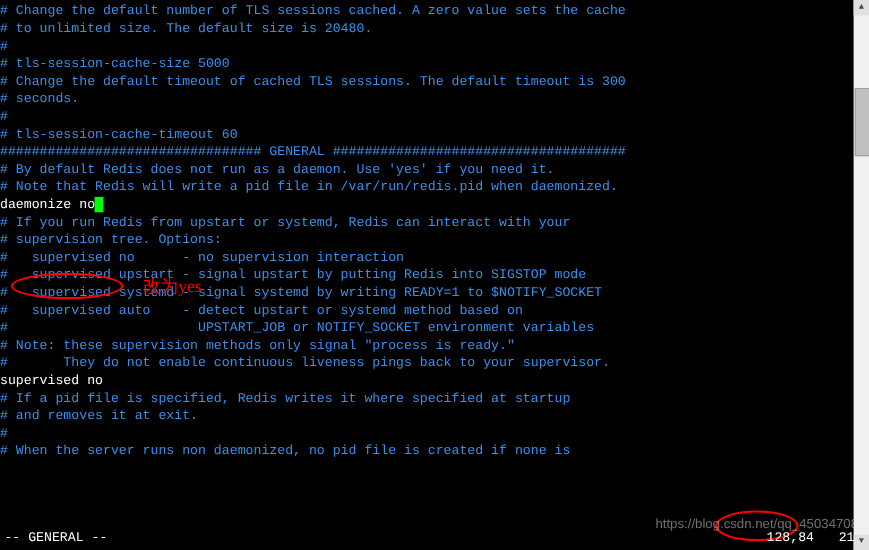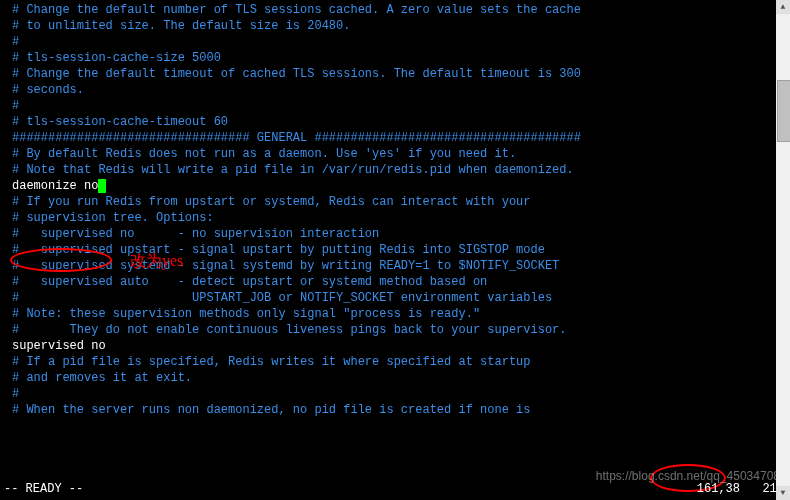--- a/index.html
+++ b/index.html
@@ -9,21 +9,21 @@
     font-family: "Courier New", monospace;
     font-size: 12px;
     line-height: 16px;
     color: #fff;
     width: 790px;
     height: 500px;
     overflow: hidden;
     position: relative;
   }
   .editor {
-    padding: 2px 12px;
+    padding: 2px 0;
     white-space: pre;
   }
   .comment { color: #3b8eea; }
   .normal { color: #ffffff; text-align: right; }
   .cursor {
     display: inline-block;
     width: 8px;
     height: 14px;
     background: #00ff00;
     vertical-align: text-bottom;
@@ -85,23 +85,23 @@
 </head>
 <body>
 
 <div class="editor" id="editor"><div><span class="comment"># Change the default number of TLS sessions cached. A zero value sets the cache</span></div><div><span class="comment"># to unlimited size. The default size is 20480.</span></div><div><span class="comment">#</span></div><div><span class="comment"># tls-session-cache-size 5000</span></div><div><span class="comment"></span></div><div><span class="comment"># Change the default timeout of cached TLS sessions. The default timeout is 300</span></div><div><span class="comment"># seconds.</span></div><div><span class="comment">#</span></div><div><span class="comment"># tls-session-cache-timeout 60</span></div><div><span class="comment"></span></div><div><span class="comment">################################# GENERAL #####################################</span></div><div><span class="comment"></span></div><div><span class="comment"># By default Redis does not run as a daemon. Use 'yes' if you need it.</span></div><div><span class="comment"># Note that Redis will write a pid file in /var/run/redis.pid when daemonized.</span></div><div><span class="normal">daemonize no</span><span class="cursor"></span></div><div><span class="comment"></span></div><div><span class="comment"># If you run Redis from upstart or systemd, Redis can interact with your</span></div><div><span class="comment"># supervision tree. Options:</span></div><div><span class="comment">#   supervised no      - no supervision interaction</span></div><div><span class="comment">#   supervised upstart - signal upstart by putting Redis into SIGSTOP mode</span></div><div><span class="comment">#   supervised systemd - signal systemd by writing READY=1 to $NOTIFY_SOCKET</span></div><div><span class="comment">#   supervised auto    - detect upstart or systemd method based on</span></div><div><span class="comment">#                        UPSTART_JOB or NOTIFY_SOCKET environment variables</span></div><div><span class="comment"># Note: these supervision methods only signal "process is ready."</span></div><div><span class="comment">#       They do not enable continuous liveness pings back to your supervisor.</span></div><div><span class="normal">supervised no</span></div><div><span class="comment"></span></div><div><span class="comment"># If a pid file is specified, Redis writes it where specified at startup</span></div><div><span class="comment"># and removes it at exit.</span></div><div><span class="comment">#</span></div><div><span class="comment"># When the server runs non daemonized, no pid file is created if none is</span></div></div>
 
 <div class="annotation anno-text">改为yes</div>
 <div class="ellipse ellipse1"></div>
 <div class="ellipse ellipse2"></div>
 
 <div class="status-line">
-  <span>-- READY --</span>
+  <span>-- GENERAL --</span>
 </div>
-<span class="status-right">161,38</span>
+<span class="status-right">128,84</span>
 <span class="status-far-right">21%</span>
 
 <div class="watermark">https://blog.csdn.net/qq_45034708</div>
 
 <div class="scrollbar">
   <div class="sb-arrow" style="top:0">▲</div>
   <div class="sb-thumb" style="top:80px;height:60px"></div>
   <div class="sb-arrow" style="bottom:0">▼</div>
 </div>
 

